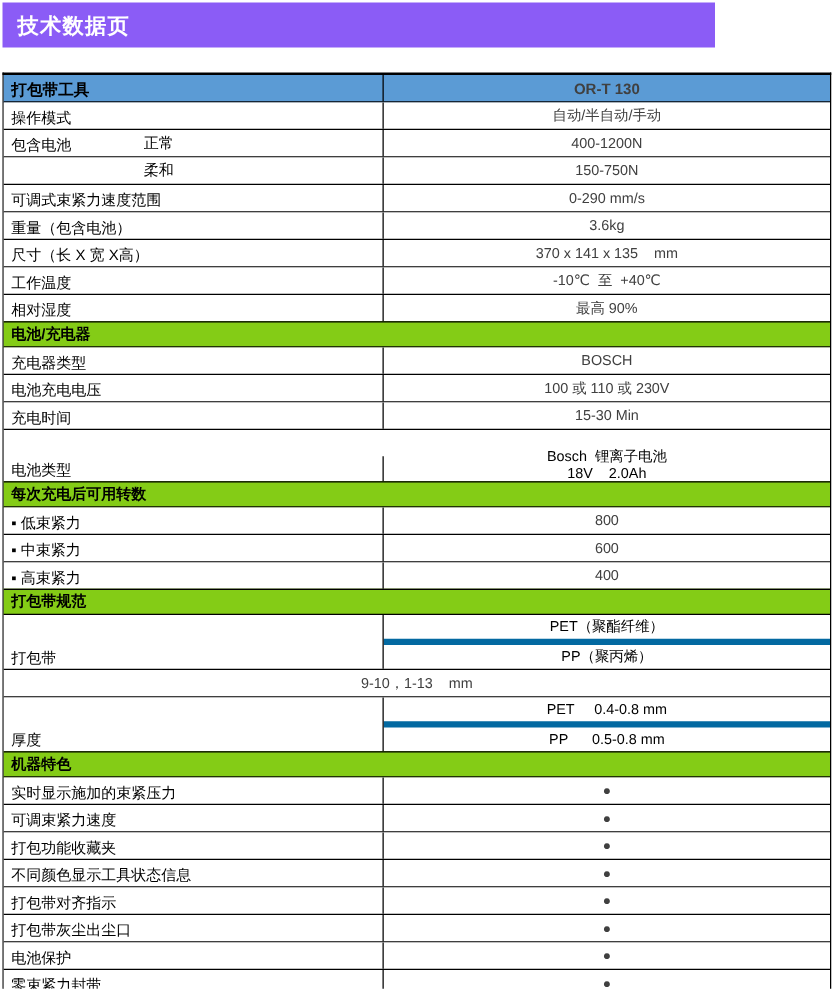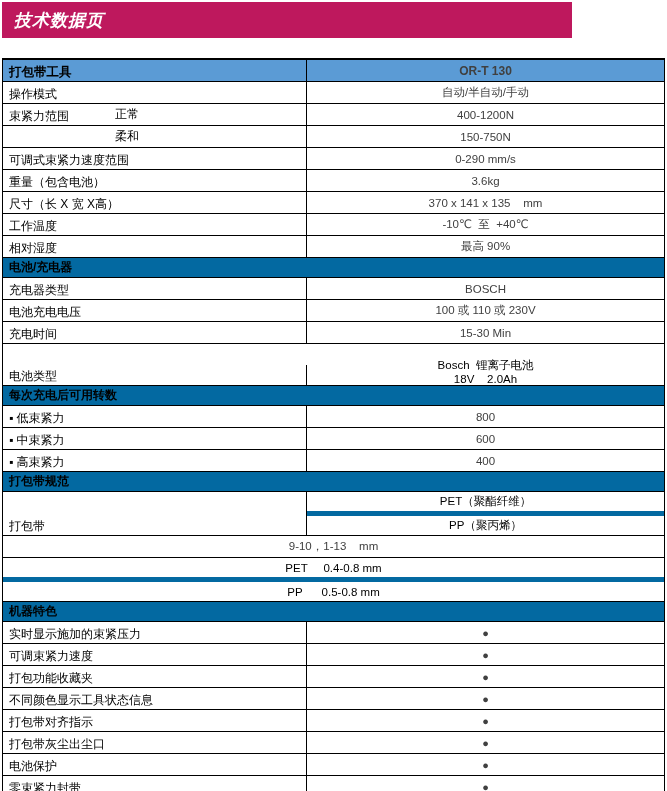--- a/index.html
+++ b/index.html
@@ -3,21 +3,21 @@
 <meta charset="utf-8">
 <style>
   html,body{margin:0;padding:0;}
   body{
     width:667px;height:791px;overflow:hidden;background:#ffffff;
     font-family:"Liberation Sans","DejaVu Sans",sans-serif;
     position:relative;
   }
   .title-banner{
     position:absolute;left:2px;top:2px;width:570px;height:36px;
-    background:#be185d;display:flex;align-items:center;font-style:italic;
+    background:#8b5cf6;display:flex;align-items:center;
   }
   .title-banner .title{
     color:#ffffff;font-weight:bold;font-size:17px;padding-left:12px;
     letter-spacing:1px;
   }
   .spec-table{
     position:absolute;left:2px;top:58px;width:663px;
     border-left:1px solid #000;border-right:1px solid #000;
     border-top:2px solid #000;
     box-sizing:border-box;
@@ -38,21 +38,21 @@
   .trow.tall .cell-l{align-items:flex-start;padding-top:3px;}
   .cell-r{
     flex:1;display:flex;align-items:center;justify-content:center;
     font-size:11.5px;color:#404040;white-space:pre;
   }
   .rcol{flex:1;display:flex;flex-direction:column;}
   .rcol .sub{flex:1;display:flex;align-items:center;justify-content:center;font-size:11.5px;white-space:pre;}
   .rcol .sub + .sub{border-top:5px solid #0369a1;}
   .rcol.lines .sub + .sub{border-top:none;}
   .banner-row{
-    height:19px;background:#0369a1;border-bottom:1px solid #000;
+    height:19px;background:#84cc16;border-bottom:1px solid #000;
     border-top:1px solid #000;margin-top:-1px;
     display:flex;align-items:center;font-size:12px;font-weight:600;color:#000;
     padding-left:6px;box-sizing:content-box;
   }
   .head-row{background:#5B9BD5;font-weight:700;}
   .head-row .cell-l{font-weight:700;font-size:12.5px;}
   .head-row .cell-r{font-weight:700;font-size:12px;}
   .dot{font-size:11px;}
 </style>
 </head>
@@ -65,21 +65,21 @@
 <div class="spec-table" id="spec-table">
     <div class="trow head-row">
       <div class="cell-l"><span>打包带工具</span></div>
       <div class="cell-r">OR-T 130</div>
     </div>
     <div class="trow">
       <div class="cell-l"><span>操作模式</span></div>
       <div class="cell-r">自动/半自动/手动</div>
     </div>
     <div class="trow">
-      <div class="cell-l"><span>束紧力范围</span><span class="lbl2">正常</span></div>
+      <div class="cell-l"><span>包含电池</span><span class="lbl2">正常</span></div>
       <div class="cell-r">400-1200N</div>
     </div>
     <div class="trow">
       <div class="cell-l"><span></span><span class="lbl2">柔和</span></div>
       <div class="cell-r">150-750N</div>
     </div>
     <div class="trow">
       <div class="cell-l"><span>可调式束紧力速度范围</span></div>
       <div class="cell-r">0-290 mm/s</div>
     </div>
@@ -143,20 +143,21 @@
       <div class="cell-l"><span>打包带</span></div>
       <div class="rcol">
         <div class="sub">PET（聚酯纤维）</div>
         <div class="sub">PP（聚丙烯）</div>
       </div>
     </div>
     <div class="trow">
       <div class="cell-r">9-10，1-13    mm</div>
     </div>
     <div class="trow grp">
+      <div class="cell-l"><span>厚度</span></div>
       <div class="rcol">
         <div class="sub">PET     0.4-0.8 mm</div>
         <div class="sub">PP      0.5-0.8 mm</div>
       </div>
     </div>
     <div class="banner-row">
       <span>机器特色</span>
     </div>
     <div class="trow">
       <div class="cell-l"><span>实时显示施加的束紧压力</span></div>

